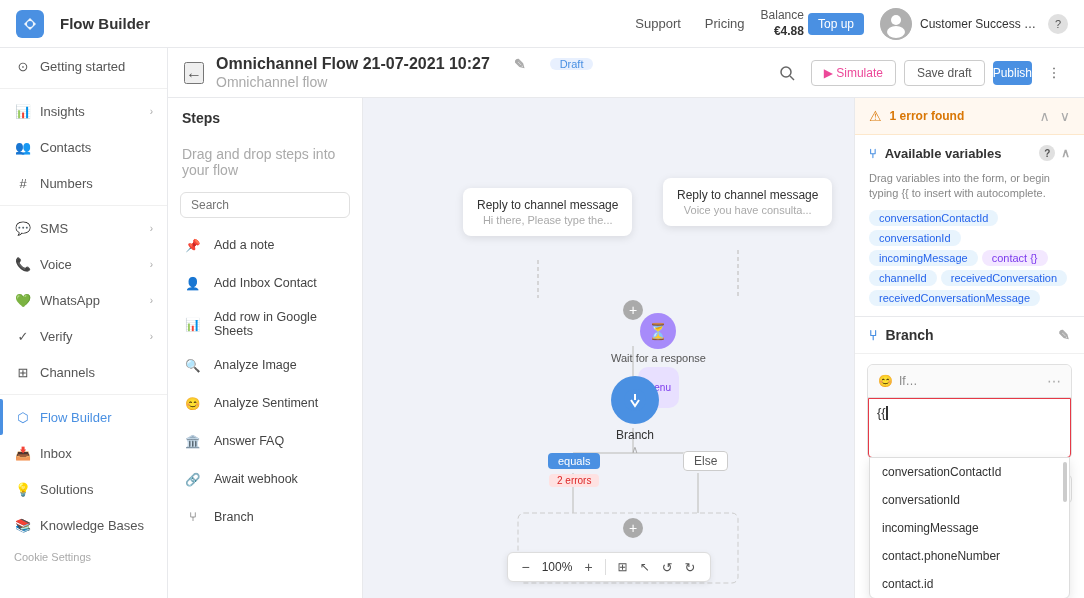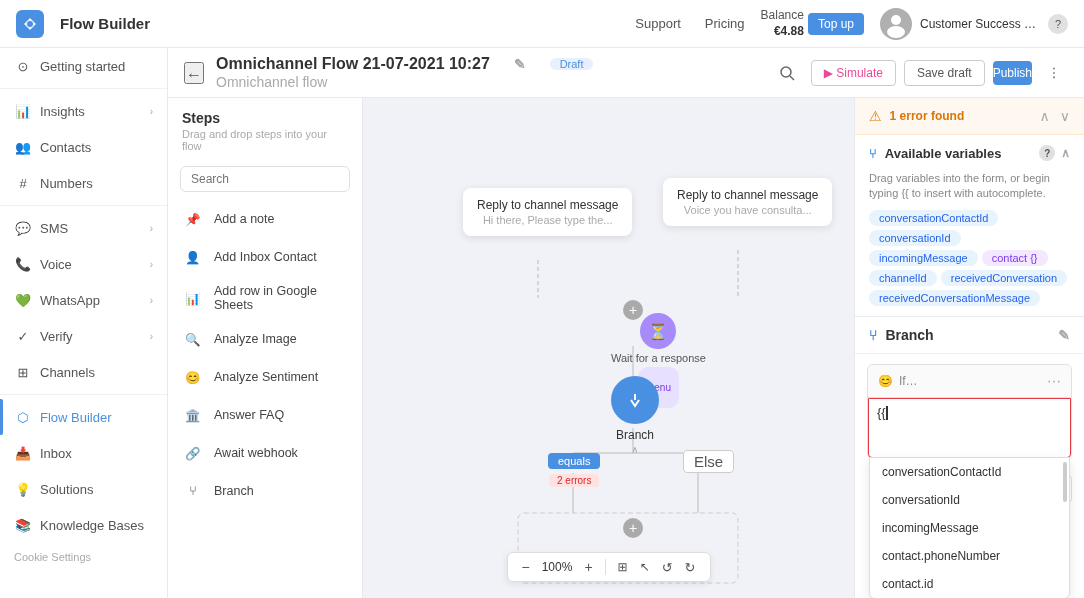--- a/index.html
+++ b/index.html
@@ -110,21 +110,21 @@
       width: 195px;
       background: #fff;
       border-right: 1px solid #e8e9ec;
       display: flex;
       flex-direction: column;
       overflow: hidden;
       flex-shrink: 0;
     }
     .steps-header { padding: 12px 14px 6px; }
     .steps-title { font-size: 14px; font-weight: 600; color: #333; }
-    .steps-subtitle { font-size: 11px; color: #aaa; margin-top: 2px; }
+    .steps-subtitle { font-size: 14px; color: #aaa; margin-top: 20px; }
     .steps-search {
       margin: 8px 12px;
       display: flex;
       align-items: center;
       border: 1px solid #e0e0e0;
       border-radius: 6px;
       padding: 5px 10px;
       gap: 6px;
     }
     .steps-search input { border: none; outline: none; font-size: 12px; flex: 1; color: #333; }
@@ -211,21 +211,21 @@
       border-radius: 50%;
       background: #a78bfa;
       display: flex;
       align-items: center;
       justify-content: center;
       color: #fff;
       font-size: 16px;
     }
     .wait-badge { background: #e8e0ff; color: #7c3aed; border-radius: 10px; padding: 15px 8px; font-size: 10px; margin-top: 3px; }
     .equals-badge { background: #4a90e2; color: #fff; border-radius: 4px; padding: 2px 10px; font-size: 11px; }
-    .else-badge { background: #fff; color: #555; border: 1px solid #ccc; border-radius: 4px; padding: 2px 10px; font-size: 15px; }
+    .else-badge { background: #fff; color: #555; border: 1px solid #ccc; border-radius: 4px; padding: 2px 10px; font-size: 12px; }
     .errors-badge { background: #fee2e2; color: #dc2626; border-radius: 4px; padding: 1px 8px; font-size: 10px; margin-top: 2px; }
 
     
     .right-panel {
       width: 230px;
       background: #fff;
       border-left: 1px solid #e8e9ec;
       display: flex;
       flex-direction: column;
       overflow: hidden;

